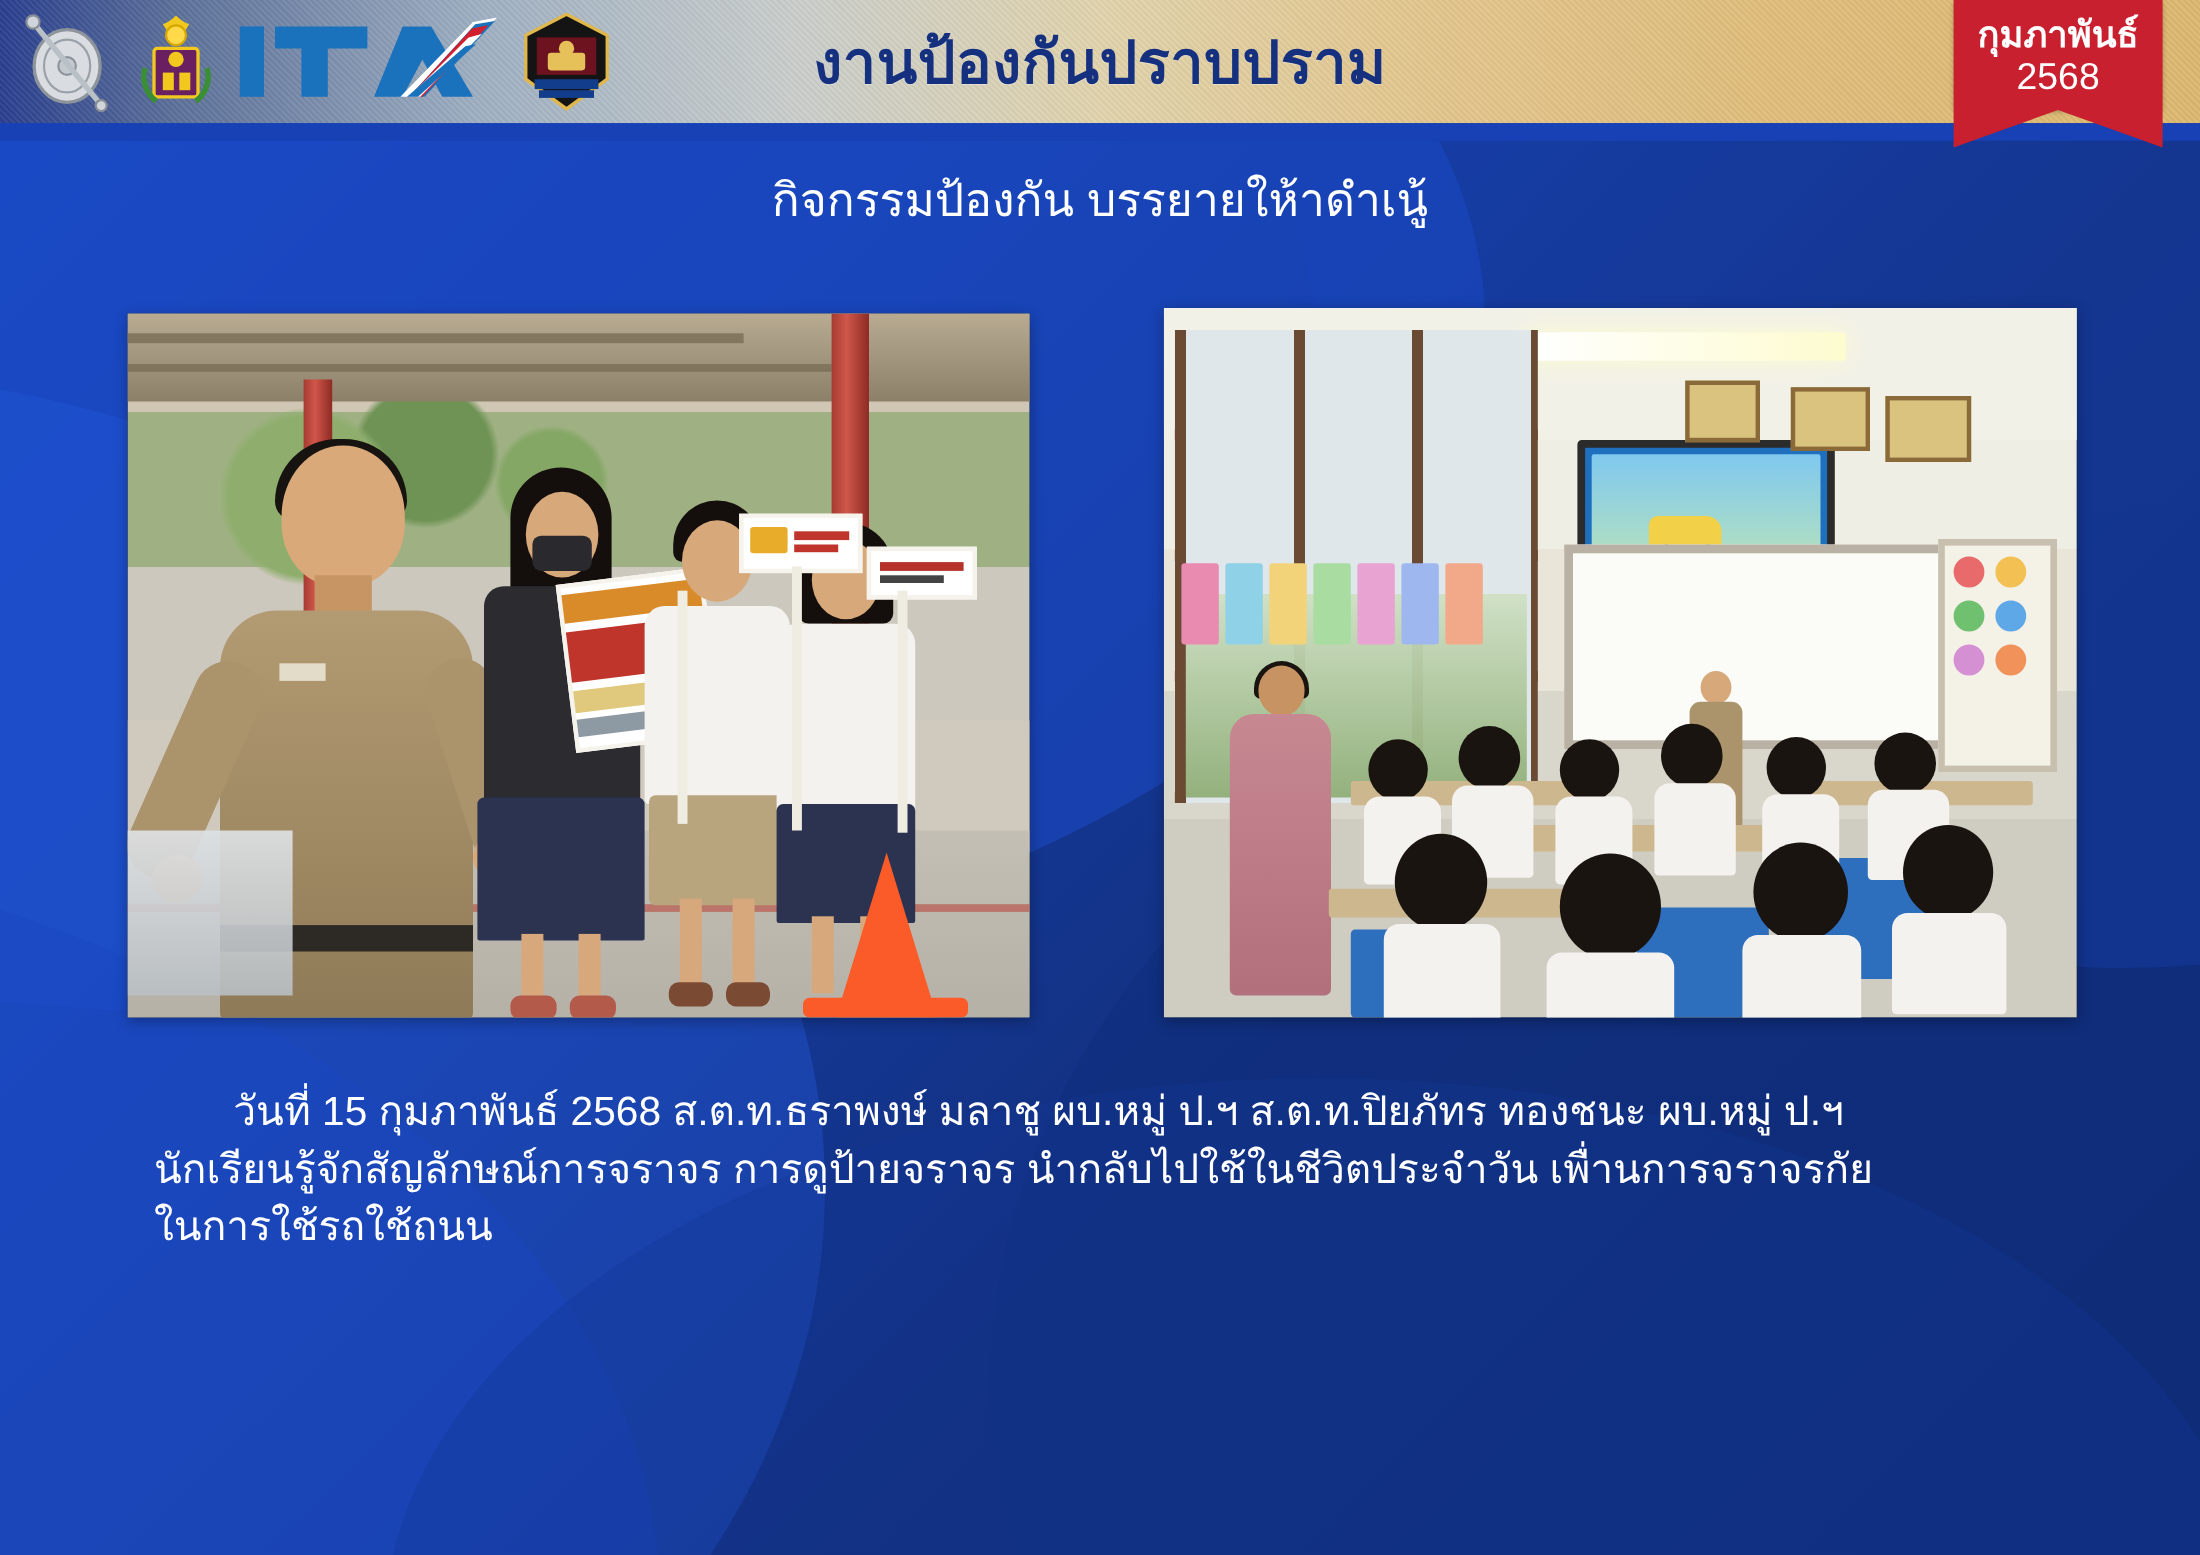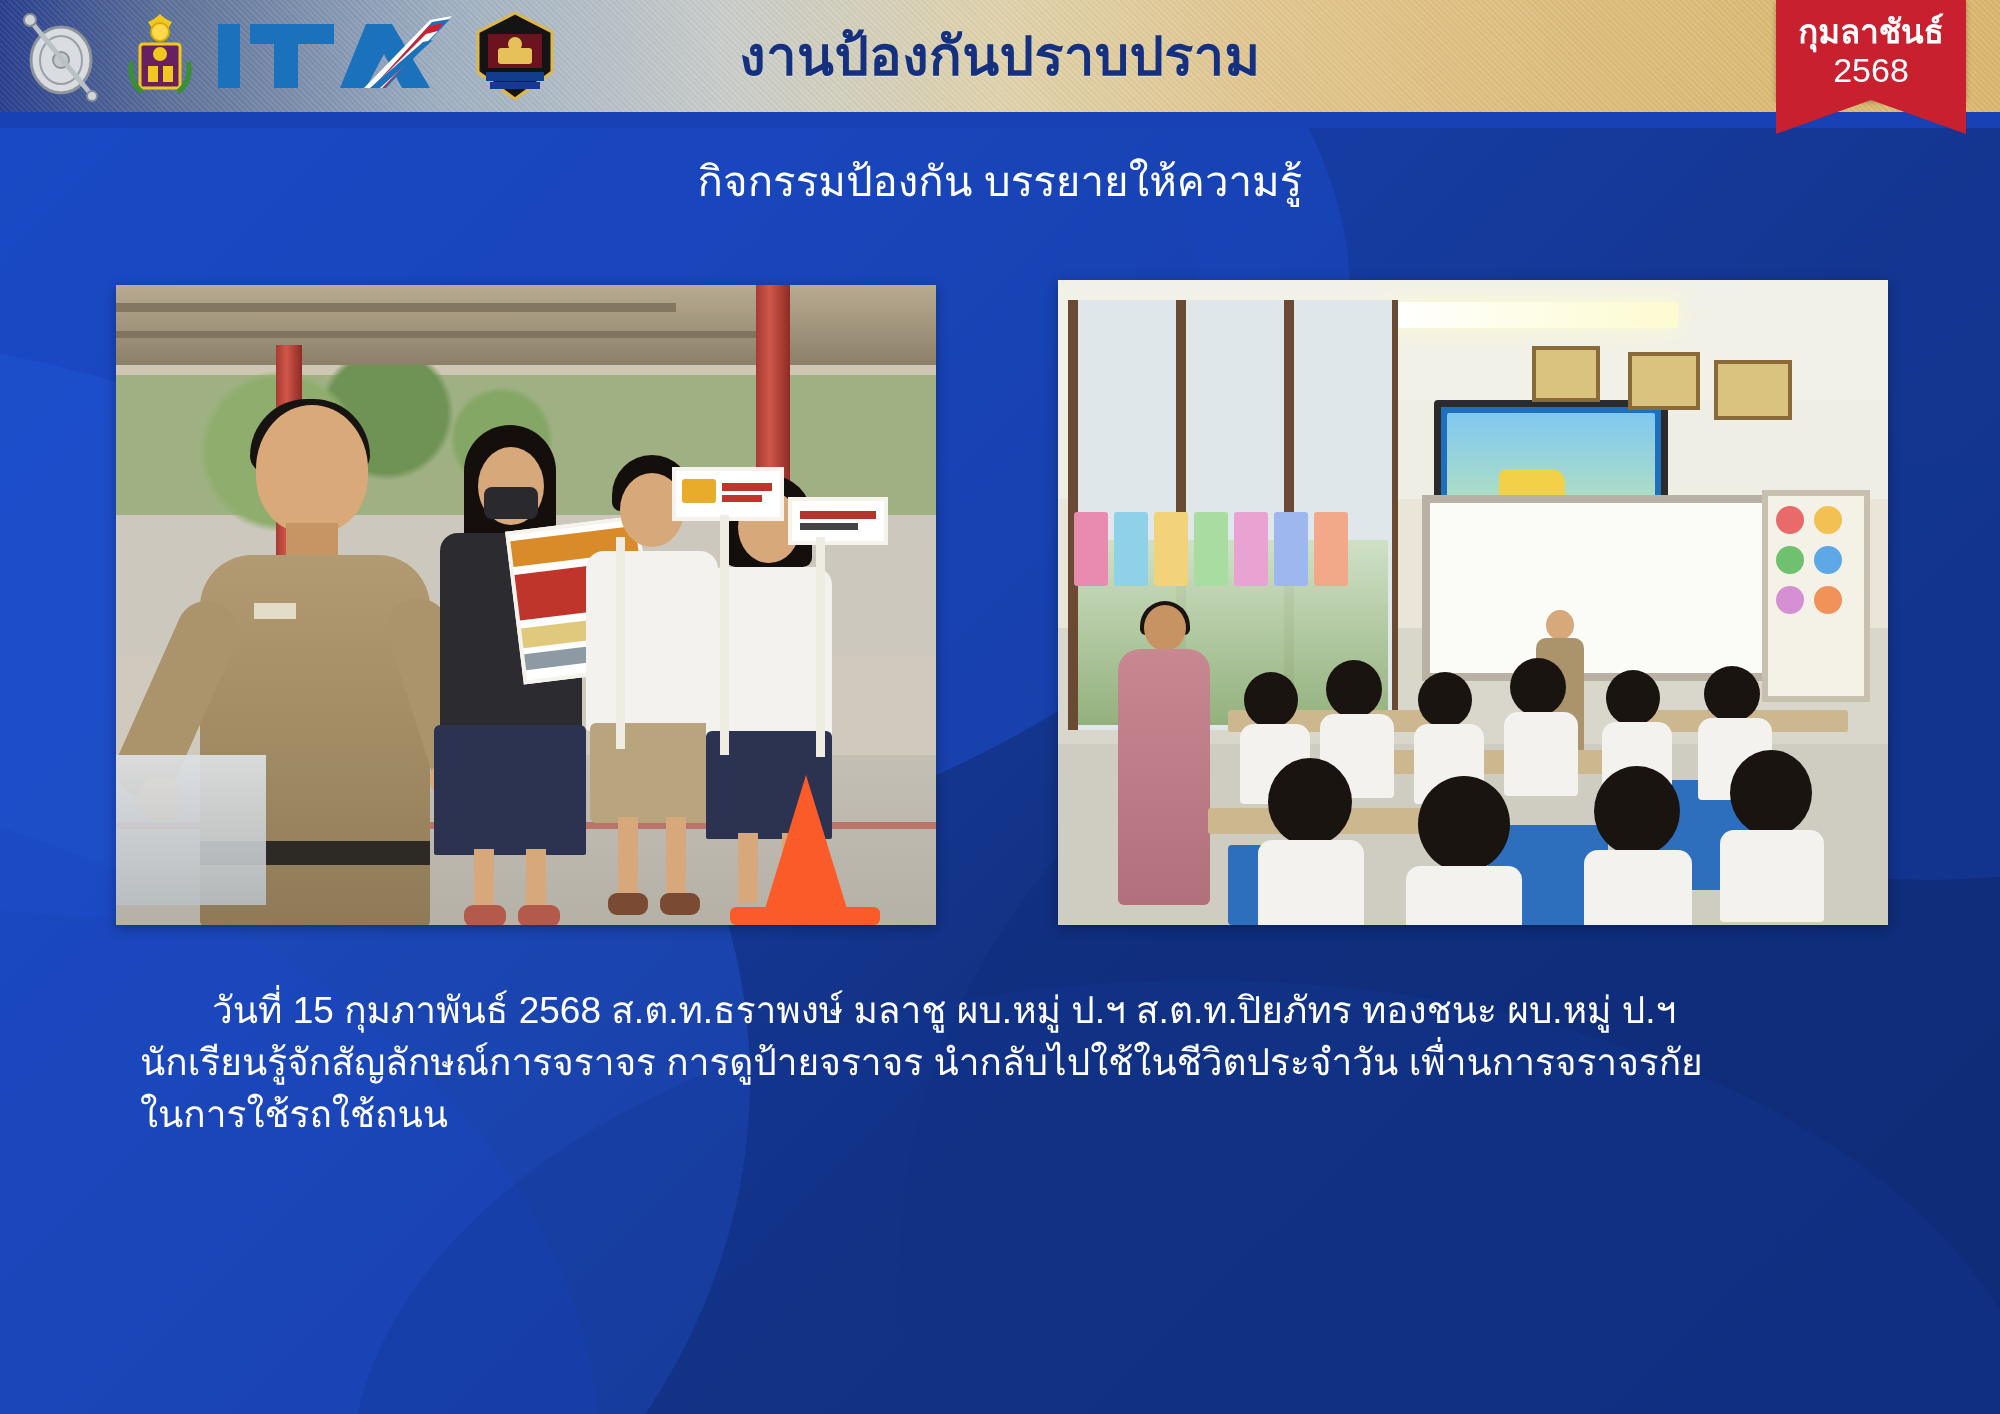--- a/index.html
+++ b/index.html
@@ -187,28 +187,28 @@
       <rect x="20" y="72" width="50" height="7" fill="#123c8c"></rect>
     </svg>
   </div>
 
   <div id="header-title">
     <span>งานป้องกันปราบปราม</span>
   </div>
 
   <div id="ribbon">
     <div class="body">
-      <span class="m">กุมลาชันธ์</span>
+      <span class="m">กุมภาพันธ์</span>
       <span class="y">2568</span>
     </div>
     <div class="tail"></div>
   </div>
 
   <div id="subtitle">
-    <span>กิจกรรมป้องกัน บรรยายให้ความรู้</span>
+    <span>กิจกรรมป้องกัน บรรยายให้าดำเนู้</span>
   </div>
 
   <div class="photo" id="photo-left">
     <div class="ph scene-outdoor">
       <div class="roof"></div>
       <div class="roofbeam" style="left:0;width:560px;"></div>
       <div class="roofbeam" style="top:46px;left:0;width:640px;height:7px;"></div>
       <div class="post" style="left:160px;top:60px;height:300px;"></div>
       <div class="post" style="left:640px;top:0;height:470px;width:34px;"></div>
       <div class="wall"></div>

